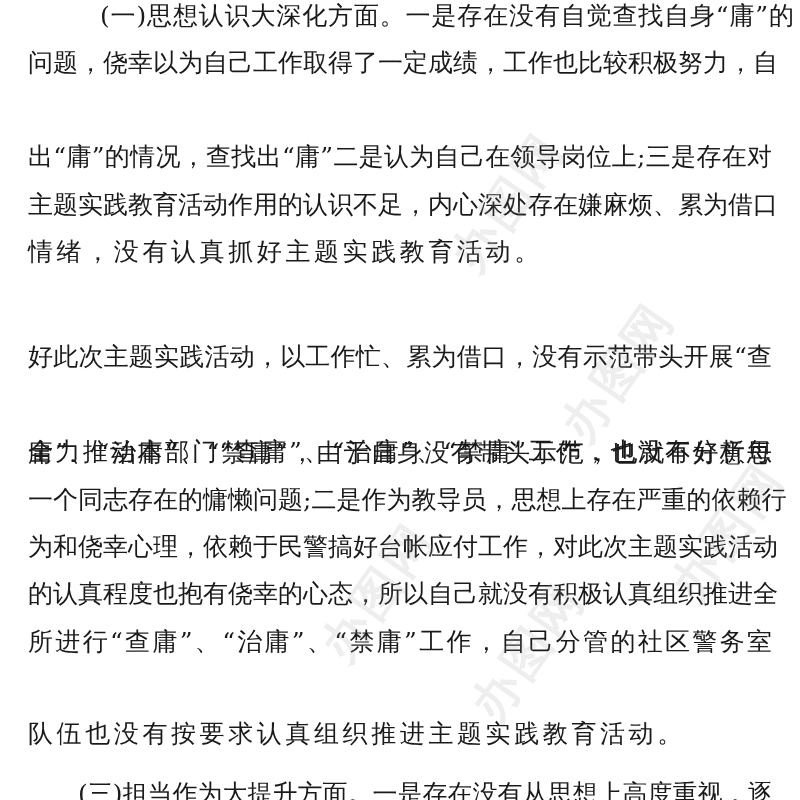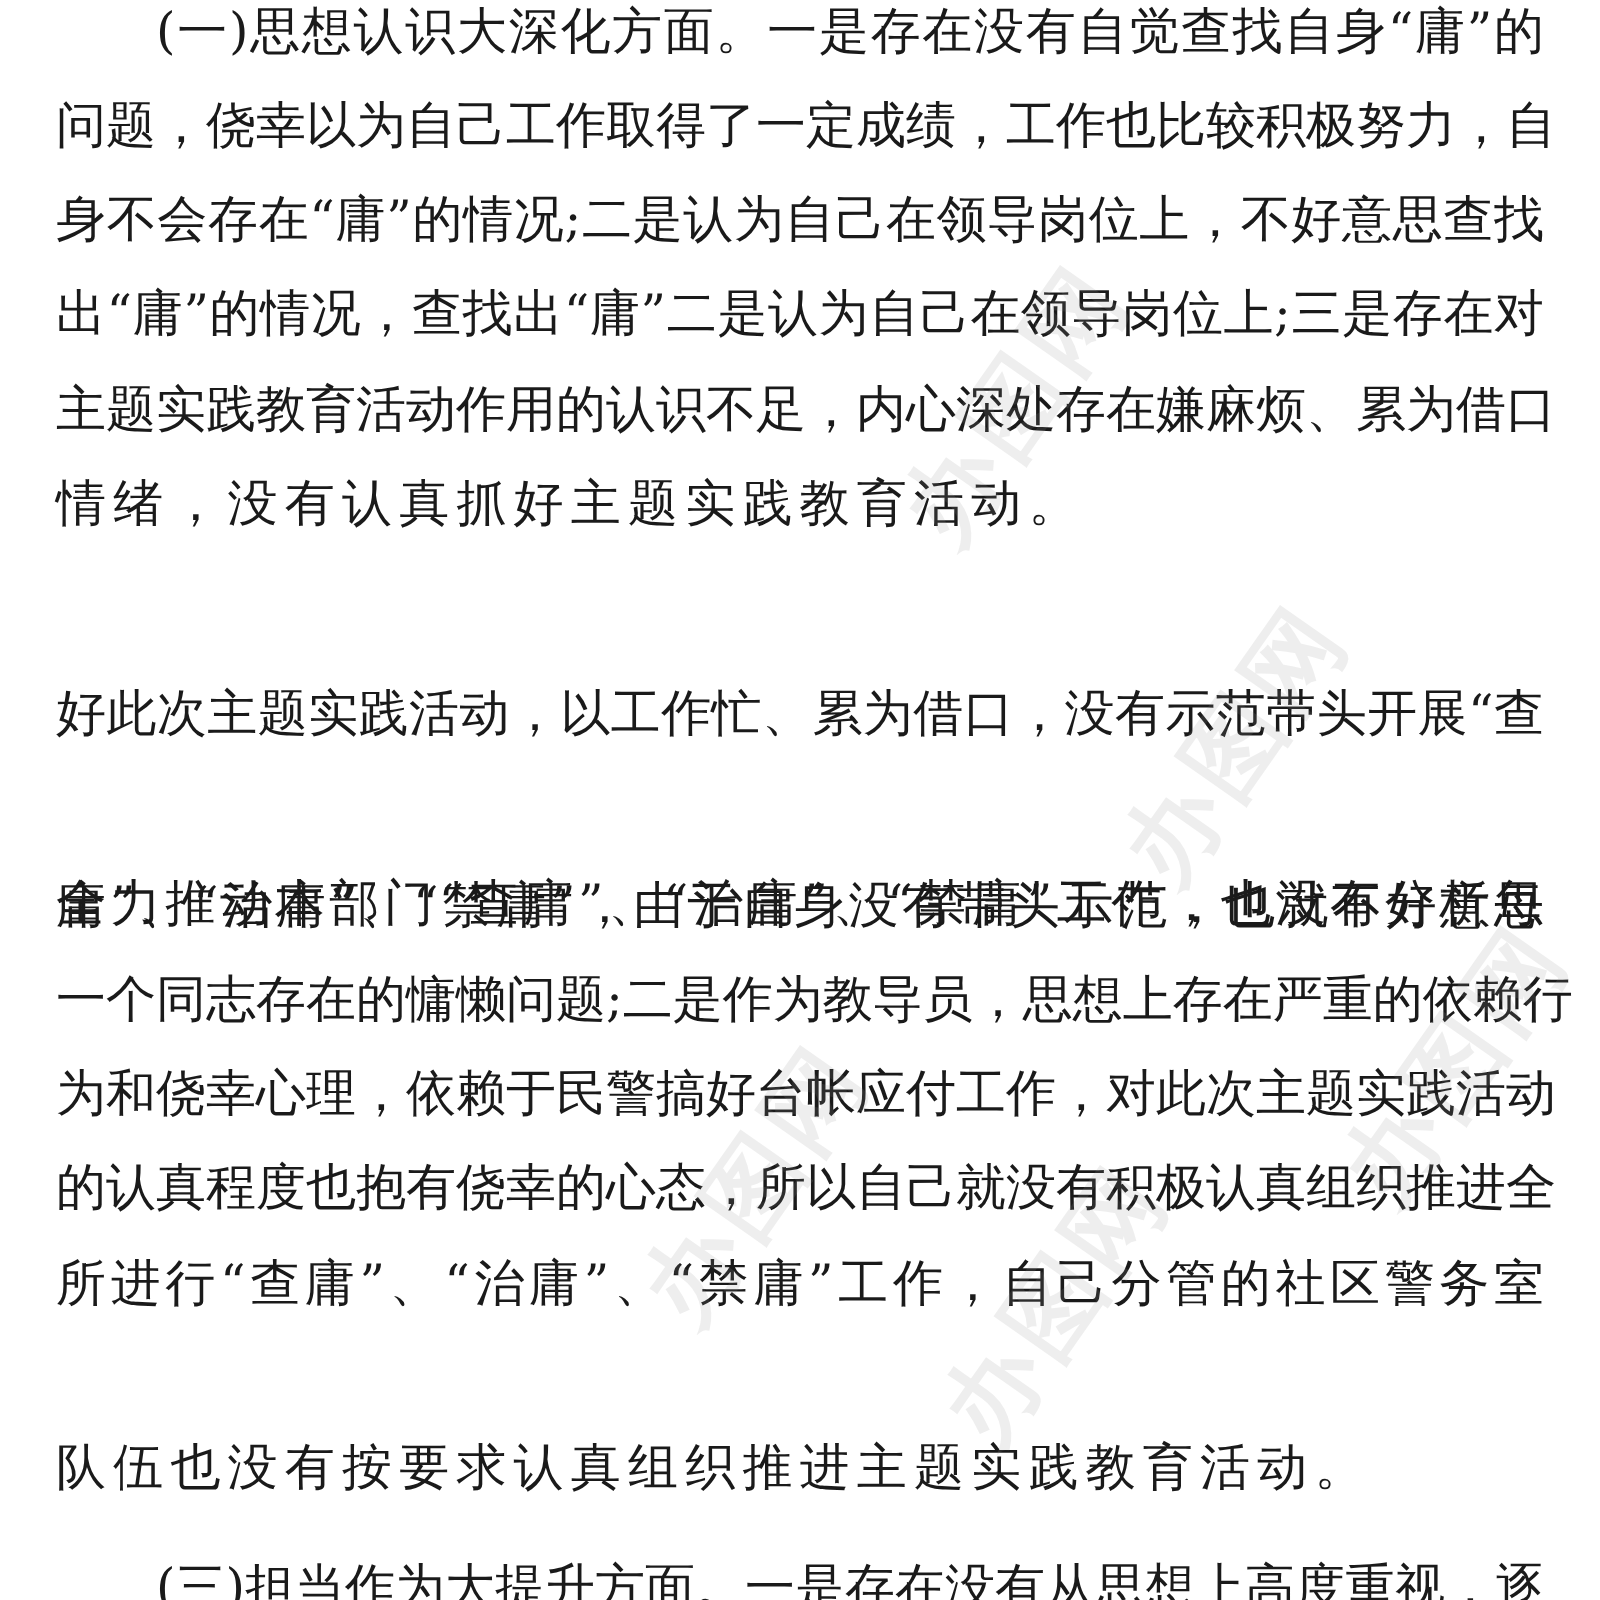--- a/index.html
+++ b/index.html
@@ -50,23 +50,22 @@
     white-space: nowrap;
     pointer-events: none;
     letter-spacing: 4px;
   }
 </style>
 </head>
 <body>
 
 <div class="page">
 
-  <div class="line indent" style="top:0px;">(一)思想认识大深化方面。一是存在没有自觉查找自身“庸”的</div>
+  <div class="line indent" style="top:0px;margin-left:22px;">(一)思想认识大深化方面。一是存在没有自觉查找自身“庸”的</div>
   <div class="line" style="top:47px;">问题，侥幸以为自己工作取得了一定成绩，工作也比较积极努力，自</div>
-  <div class="line" style="top:94px;">身不会存在“庸”的情况;二是认为自己在领导岗位上，不好意思查找</div>
   <div class="line" style="top:141px;">出“庸”的情况，查找出“庸”二是认为自己在领导岗位上;三是存在对</div>
   <div class="line" style="top:189px;">主题实践教育活动作用的认识不足，内心深处存在嫌麻烦、累为借口</div>
   <div class="line last" style="top:236px;">情绪，没有认真抓好主题实践教育活动。</div>
 
   <div class="line" style="top:341px;">好此次主题实践活动，以工作忙、累为借口，没有示范带头开展“查</div>
   <div class="line" style="top:389px;margin-top:48px;">庸”、“治庸”、“禁庸”，由于自身没有带头示范，也就不好意思</div>
   <div class="line" style="top:436px;">全力推动本部门“查庸”、“治庸”、“禁庸”工作，也没有分析每</div>
   <div class="line" style="top:484px;">一个同志存在的慵懒问题;二是作为教导员，思想上存在严重的依赖行</div>
   <div class="line" style="top:531px;">为和侥幸心理，依赖于民警搞好台帐应付工作，对此次主题实践活动</div>
   <div class="line" style="top:578px;">的认真程度也抱有侥幸的心态，所以自己就没有积极认真组织推进全</div>

